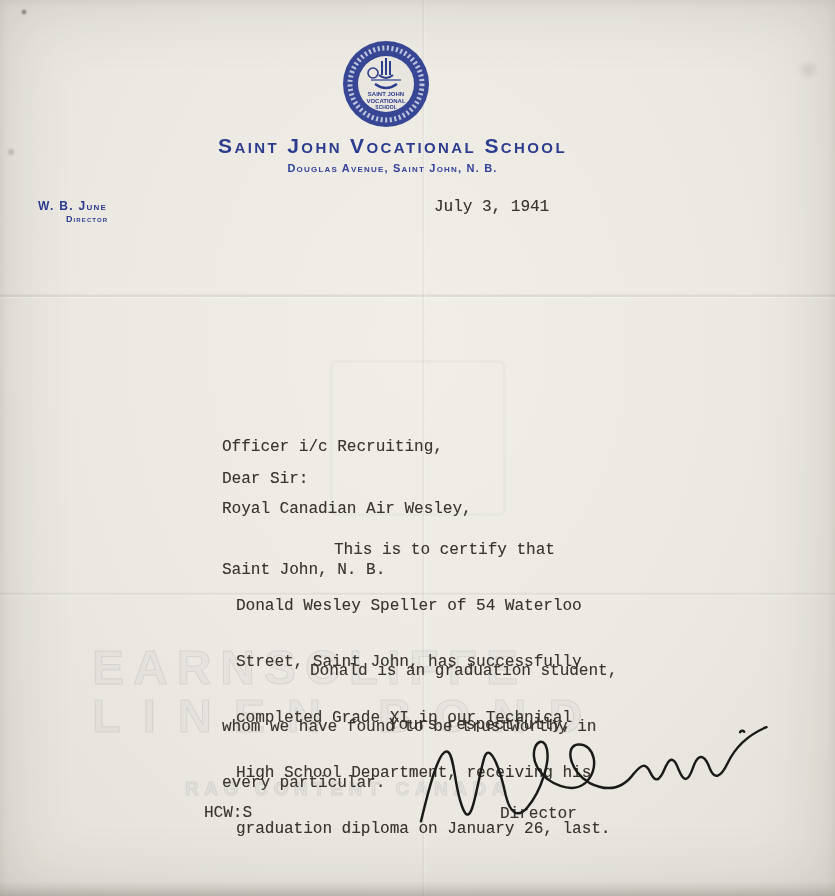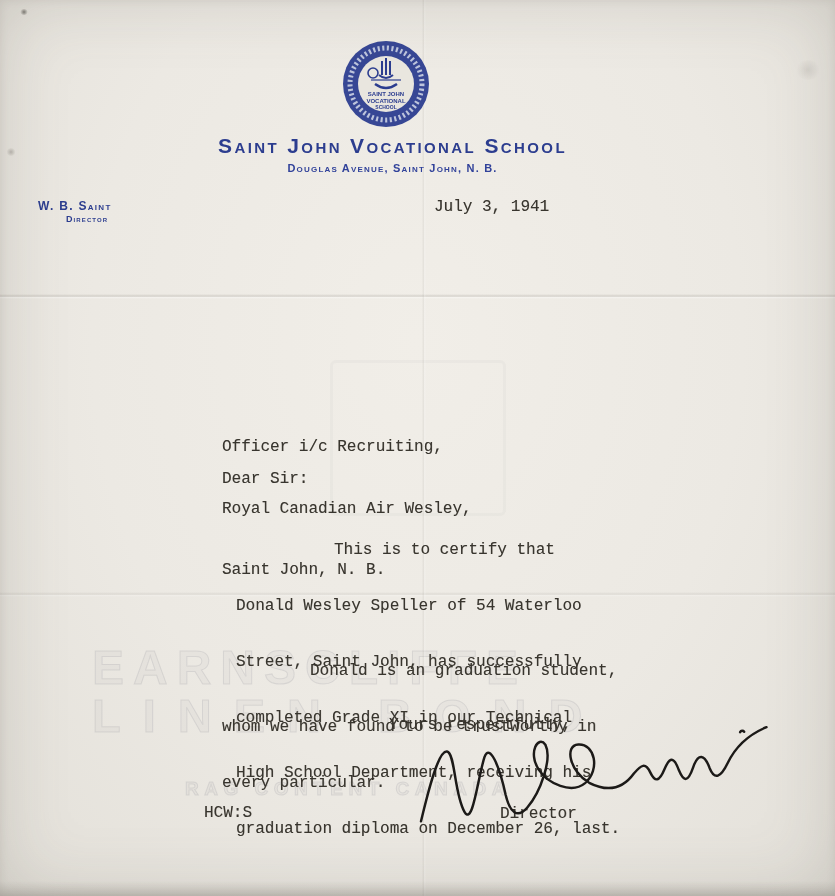--- a/index.html
+++ b/index.html
@@ -94,41 +94,41 @@
       </g>
     </svg>
   </div>
 
   <div class="masthead">
     <div class="school-name">Saint John Vocational School</div>
     <div class="school-address">Douglas Avenue, Saint John, N. B.</div>
   </div>
 
   <div class="official">
-    <div class="official-name">W. B. Saint</div>
+    <div class="official-name">W. B. June</div>
     <div class="official-title">Director</div>
   </div>
 
   <div class="type date">July 3, 1941</div>
 
   <div class="type recipient">
     <div class="line">Officer i/c Recruiting,</div>
     <div class="line">Royal Canadian Air Wesley,</div>
     <div class="line">Saint John, N. B.</div>
   </div>
 
   <div class="type salutation">Dear Sir:</div>
 
   <div class="type para1">
     <div class="line">This is to certify that</div>
     <div class="line">Donald Wesley Speller of 54 Waterloo</div>
     <div class="line">Street, Saint John, has successfully</div>
     <div class="line">completed Grade XI in our Technical</div>
     <div class="line">High School Department, receiving his</div>
-    <div class="line">graduation diploma on December 26, last.</div>
+    <div class="line">graduation diploma on January 26, last.</div>
   </div>
 
   <div class="type para2">
     <div class="line">Donald is an graduation student,</div>
     <div class="line">whom we have found to be trustworthy in</div>
     <div class="line">every particular.</div>
   </div>
 
   <div class="type closing">Yours respectfully,</div>
 

